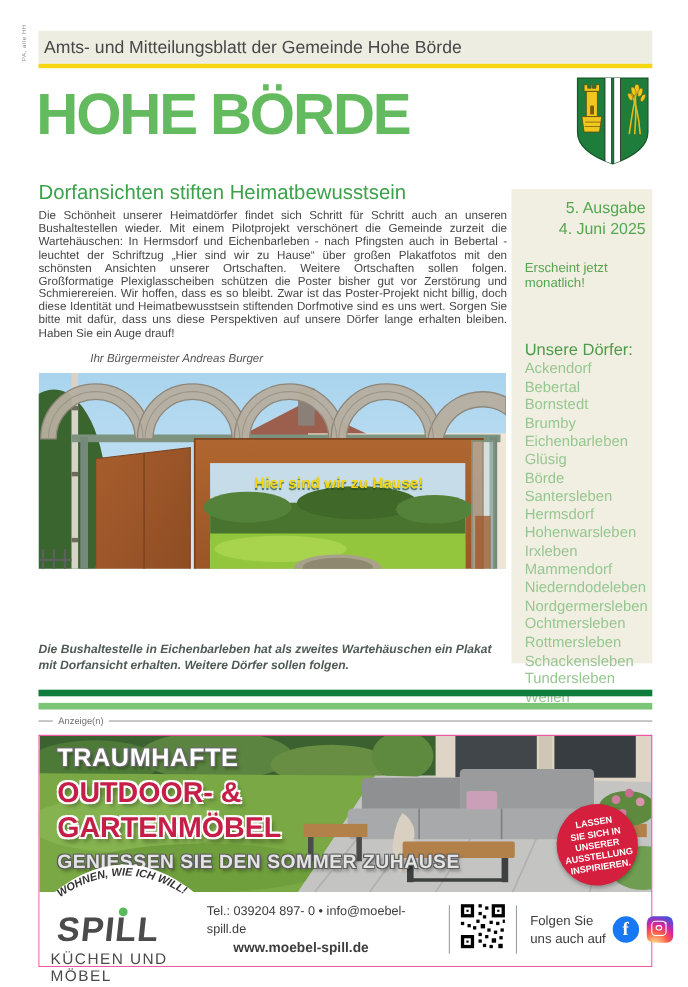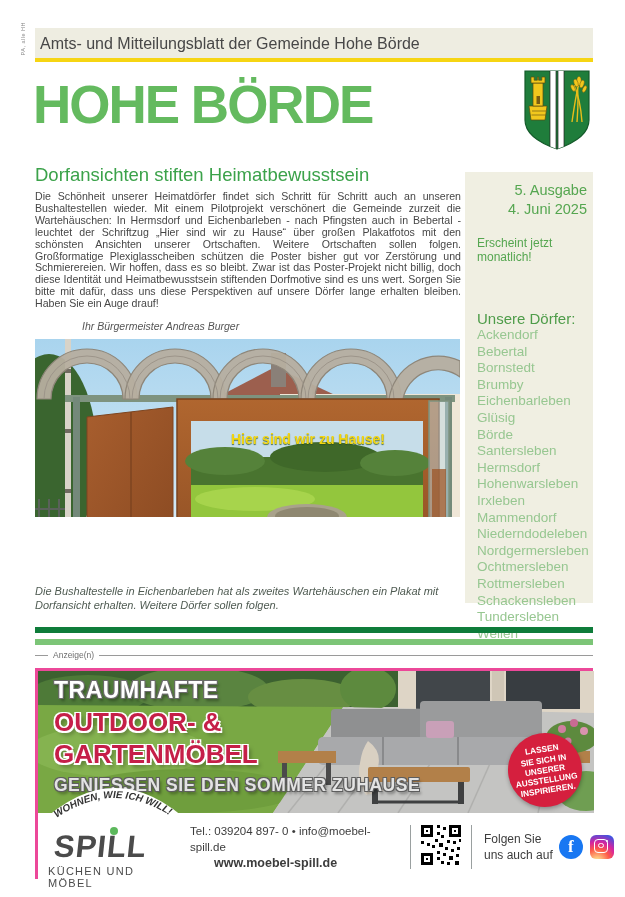--- a/index.html
+++ b/index.html
@@ -19,41 +19,41 @@
 
   .headline{position:absolute;left:35px;top:164px;font-size:18.5px;color:#3ba24a;}
   .body-text{position:absolute;left:35px;top:191px;width:426px;font-size:10.6px;
     line-height:11.9px;color:#464646;text-align:justify;}
   .byline{position:absolute;left:35px;top:320px;font-size:10.5px;font-style:italic;color:#555;margin-left:47px;}
 
   .photo{position:absolute;left:35px;top:339px;width:425px;height:178px;overflow:hidden;}
   .poster-text{position:absolute;left:158px;top:92px;width:230px;text-align:center;
     font-size:14px;font-weight:bold;color:#f2d513;text-shadow:0 1px 1px rgba(40,80,30,.8);}
   .caption{position:absolute;left:35px;top:584px;width:430px;font-size:11px;line-height:14px;
-    font-style:italic;color:#4f5b52;}
+    font-style:italic;color:#4f5b52;font-weight:bold;}
 
   
   .sidebar{position:absolute;left:465px;top:172px;width:128px;height:431px;background:#f0efe2;
     box-sizing:border-box;padding:9px 6px 0 12px;}
   .sb-issue,.sb-date{font-size:14.5px;color:#55a650;line-height:19px;text-align:right;}
   .sb-note{margin-top:17px;font-size:12px;color:#55a650;}
   .sb-villages-title{margin-top:46px;font-size:15px;color:#4e9c49;}
   .sb-village{font-size:13.5px;line-height:16.6px;color:#97c791;}
 
   
   .stripe-dark{position:absolute;left:35px;top:627px;width:558px;height:6px;background:#0e7c3a;}
   .stripe-light{position:absolute;left:35px;top:639px;width:558px;height:6px;background:#7cc577;}
   .anzeige-row{position:absolute;left:35px;top:650px;width:558px;display:flex;align-items:center;}
   .anzeige-row .hl{border-top:1px solid #9a9a9a;height:0;}
   .anzeige-row .hl.short{width:13px;}
   .anzeige-row .hl.long{flex:1;}
   .anzeige-label{font-size:8.5px;color:#6e6e6e;margin:0 5px;}
 
   
-  .ad-box{position:absolute;left:35px;top:668px;width:558px;height:211px;border:3px solid #ec4899;
+  .ad-box{position:absolute;left:35px;top:668px;width:558px;height:211px;border:1px solid #ec4899;
     box-sizing:border-box;background:#fff;}
   .ad-photo{position:relative;width:556px;height:142px;overflow:hidden;z-index:1;}
   .ad-h1{position:absolute;left:16px;top:6px;font-size:23px;font-weight:800;color:#fff;
     letter-spacing:.5px;text-shadow:-1px -1px 0 #6b6b6b,1px -1px 0 #6b6b6b,-1px 1px 0 #6b6b6b,1px 1px 0 #6b6b6b,2px 3px 3px rgba(0,0,0,.35);}
   .ad-h2{position:absolute;left:16px;top:36px;font-size:26px;font-weight:800;color:#c51f48;
     text-shadow:-1.5px -1.5px 0 #fff,1.5px -1.5px 0 #fff,-1.5px 1.5px 0 #fff,1.5px 1.5px 0 #fff,3px 4px 4px rgba(0,0,0,.35);}
   .ad-h3{position:absolute;left:16px;top:68px;font-size:26px;font-weight:800;color:#c51f48;
     text-shadow:-1.5px -1.5px 0 #fff,1.5px -1.5px 0 #fff,-1.5px 1.5px 0 #fff,1.5px 1.5px 0 #fff,3px 4px 4px rgba(0,0,0,.35);}
   .ad-h4{position:absolute;left:16px;top:104px;font-size:17.5px;font-weight:800;color:#e3e3e3;
     letter-spacing:.5px;text-shadow:-1px -1px 0 #5e5e5e,1px -1px 0 #5e5e5e,-1px 1px 0 #5e5e5e,1px 1px 0 #5e5e5e,2px 3px 3px rgba(0,0,0,.4);}
@@ -62,21 +62,21 @@
     justify-content:center;box-shadow:0 2px 4px rgba(0,0,0,.3);}
   .badge span{font-size:8.3px;font-weight:bold;color:#fff;line-height:10.2px;white-space:nowrap;}
 
   .ad-strip{position:relative;width:556px;height:67px;background:#fff;z-index:2;
     display:flex;align-items:center;box-sizing:border-box;padding:0 10px 0 6px;}
   .logo-wrap{position:relative;width:138px;height:67px;flex:none;}
   .logo-arc{position:absolute;left:-8px;top:-34px;}
   .logo-name{position:absolute;left:10px;top:16px;font-size:31px;font-weight:800;color:#4b4b4b;
     transform:skewX(-6deg);letter-spacing:1px;}
   .logo-dot{position:absolute;left:66px;top:14px;width:8px;height:8px;border-radius:50%;background:#5cb85c;}
-  .logo-sub{position:absolute;left:4px;top:52px;font-size:11px;letter-spacing:1.3px;color:#4b4b4b;}
+  .logo-sub{position:absolute;left:4px;top:52px;font-size:14px;letter-spacing:1.3px;color:#4b4b4b;}
   .contact{flex:none;width:212px;font-size:11.5px;line-height:16px;color:#3c3c3c;margin-left:8px;}
   .contact .website{font-weight:bold;font-size:12.5px;margin-left:24px;}
   .vdiv{flex:none;width:1px;height:44px;background:#9aa0a0;margin:0 8px;}
   .qr{flex:none;}
   .follow{flex:none;font-size:12px;line-height:16px;color:#3c3c3c;margin:0 6px 0 4px;}
   .fb-icon{flex:none;width:24px;height:24px;border-radius:50%;background:#1877f2;position:relative;margin-right:7px;}
   .fb-icon span{position:absolute;left:0;right:0;top:2px;text-align:center;color:#fff;
     font-weight:bold;font-size:17px;font-family:"Liberation Serif",serif;}
   .ig-icon{flex:none;width:24px;height:24px;border-radius:6px;position:relative;
     background:radial-gradient(circle at 30% 110%, #fdf497 0%, #fd5949 40%, #d6249f 62%, #285AEB 95%);}

